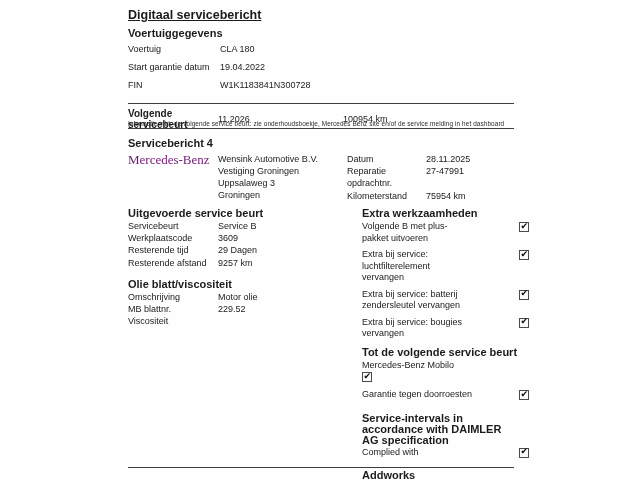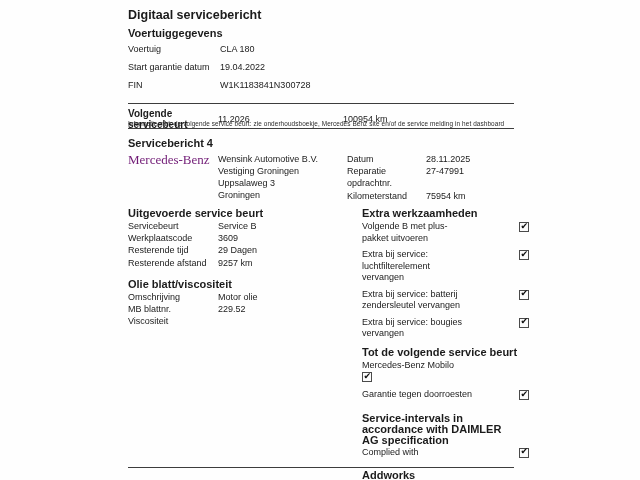--- a/index.html
+++ b/index.html
@@ -3,21 +3,21 @@
 <meta charset="utf-8">
 <style>
   html,body { margin:0; padding:0; background:#ffffff; }
   .page {
     position:relative; width:640px; height:480px; background:#fefefe;
     font-family:"Liberation Sans", sans-serif; color:#1b1b1b; font-size:9px;
     overflow:hidden;
   }
   .abs { position:absolute; }
   .rule { position:absolute; left:128px; width:386px; height:0; border-top:1.2px solid #3d3d3d; }
-  .title { font-size:12.5px; font-weight:bold; }
+  .title { font-size:12.5px; font-weight:bold;text-decoration:underline; }
   .h { font-weight:bold; font-size:11px; line-height:11px; }
   .kv { display:flex; line-height:18px; }
   .kv .k { width:92px; flex-shrink:0; }
   .kv2 { display:flex; line-height:12.2px; }
   .kv2 .k { width:90px; flex-shrink:0; }
   .next-row { display:flex; align-items:center; }
   .next-row .nh { width:90px; flex-shrink:0; }
   .next-row .nd { width:125px; flex-shrink:0; }
   .note { font-size:6.4px; color:#2a2a2a; letter-spacing:0.1px; }
   .brand { font-family:"Liberation Serif", serif; font-size:13px; color:#701a75; }

